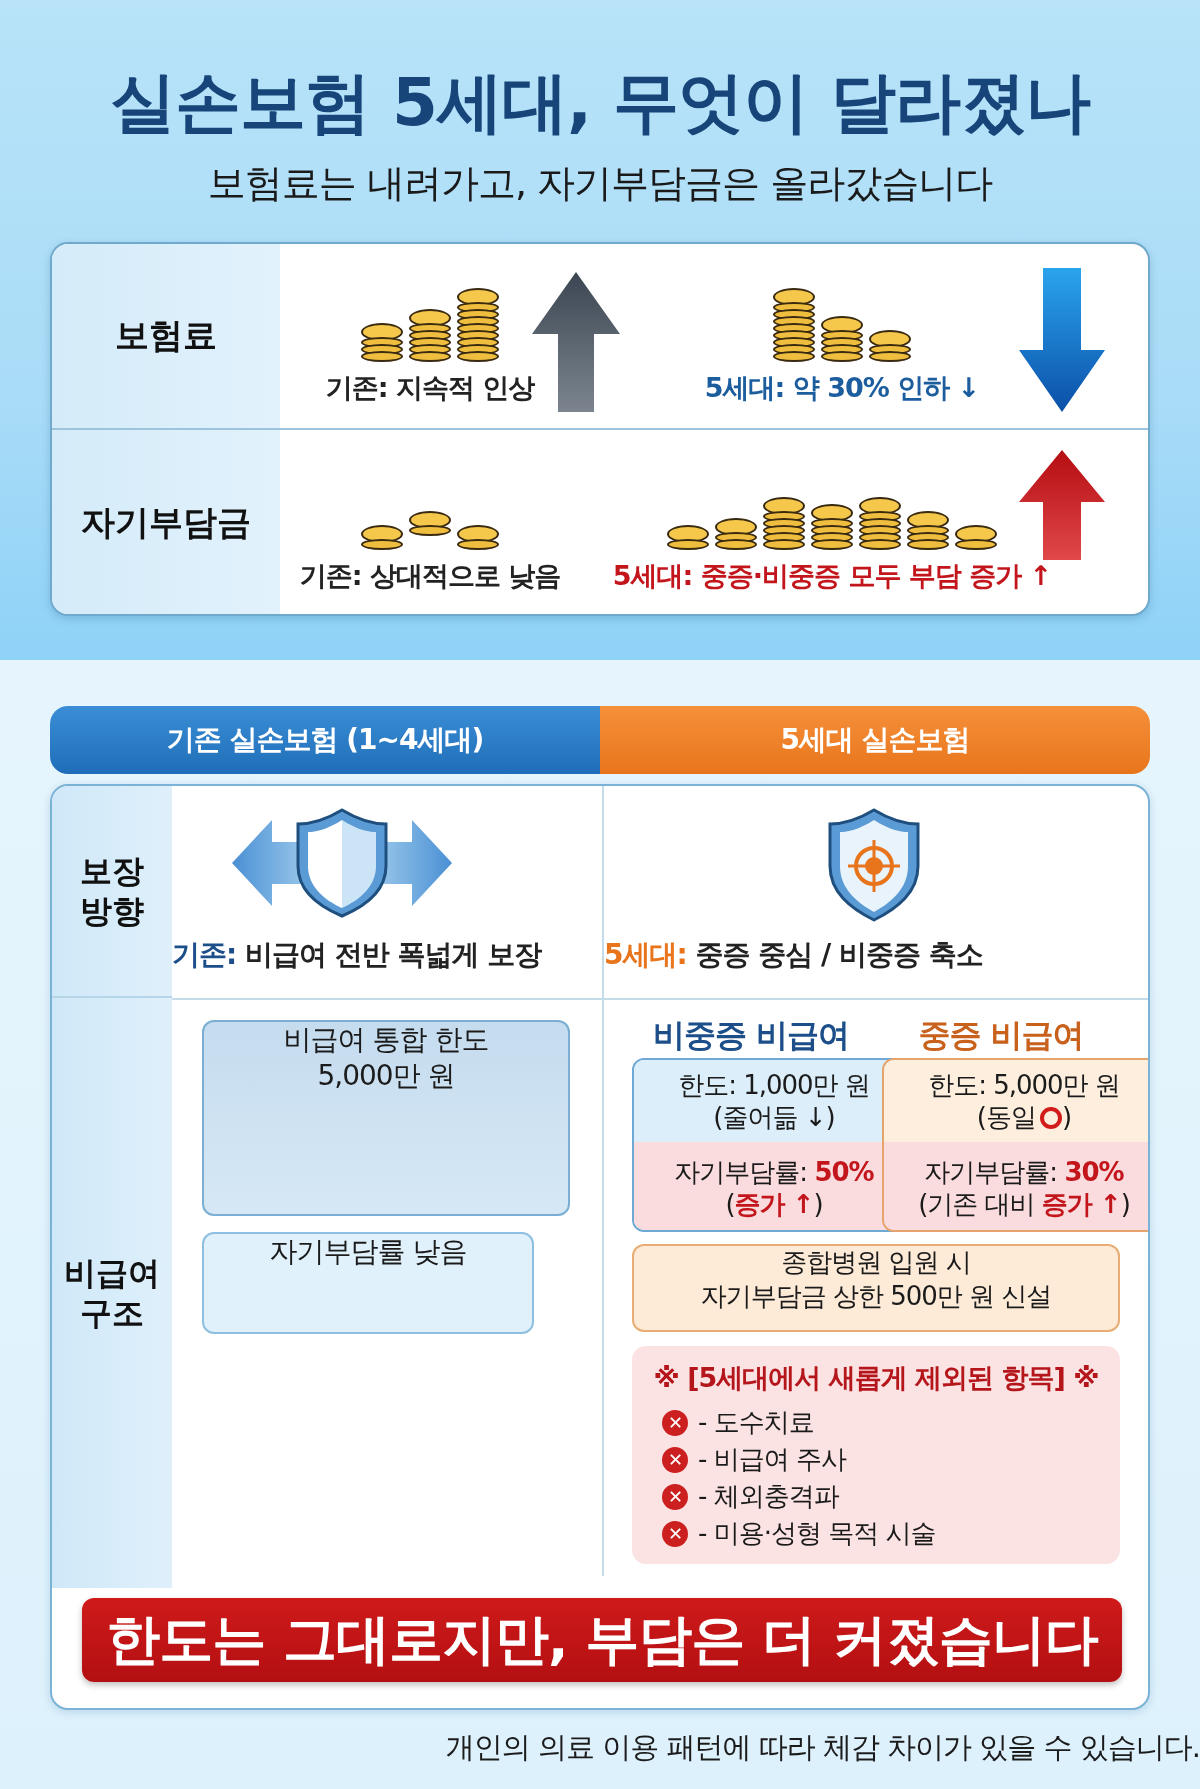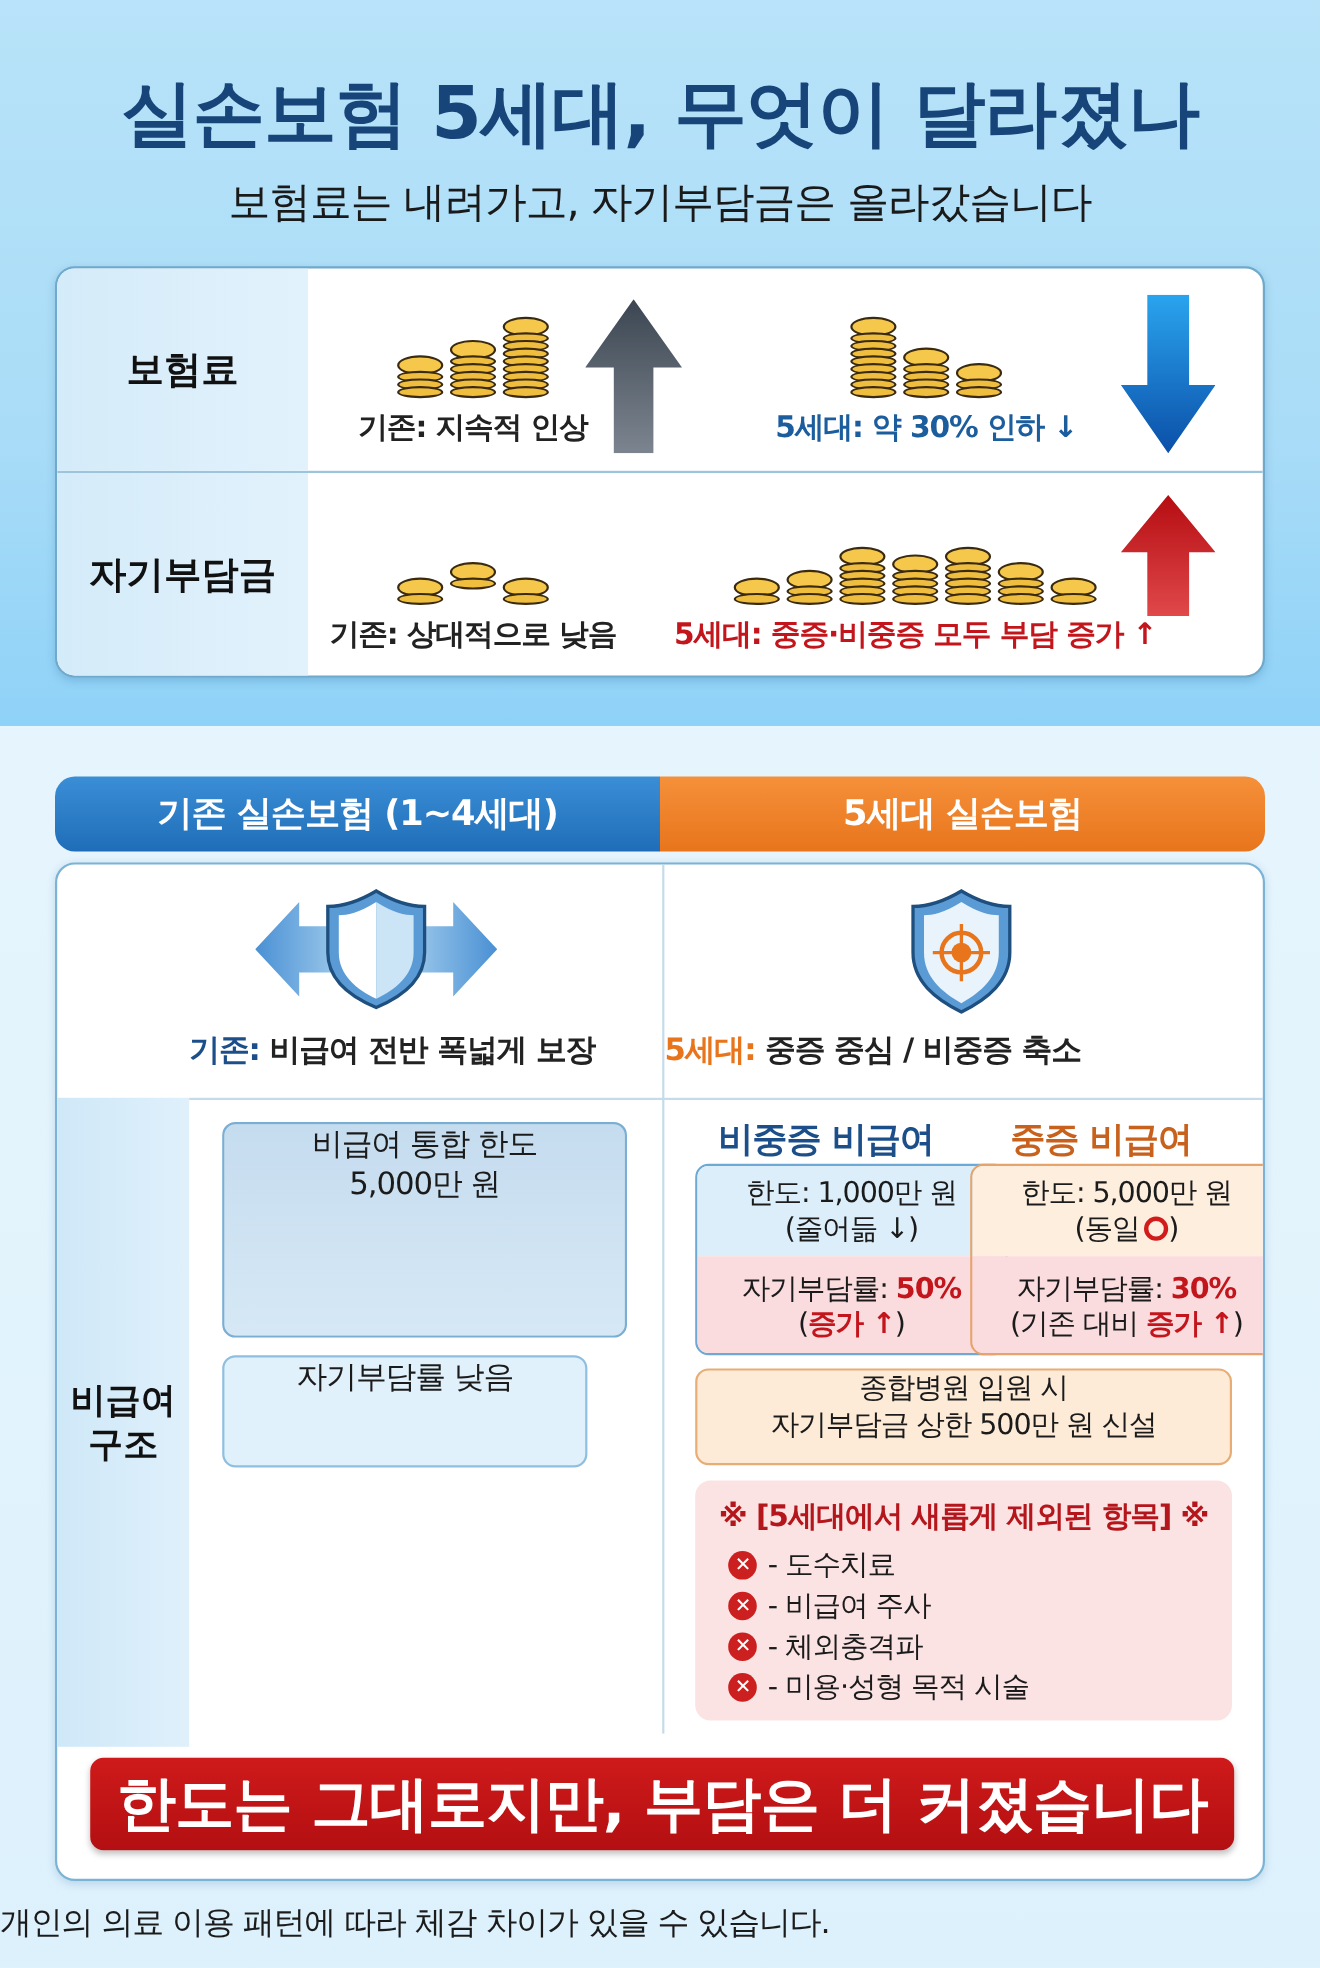--- a/index.html
+++ b/index.html
@@ -17,21 +17,21 @@
 .cmp-cell{position:absolute;top:0;height:100%;display:flex;flex-direction:column;align-items:center;justify-content:flex-end;padding-bottom:22px}
 .cmp-text{font-size:27px;font-weight:bold;letter-spacing:-1px}
 .txt-dark{color:#222}.txt-blue{color:#1c5d9e}.txt-red{color:#c3161c}
 
 .coin-stack{display:inline-flex;flex-direction:column-reverse;margin:0 3px}
 .coin{width:42px;height:11px;background:#f0be3e;border:2px solid #3a2a10;border-radius:50%;margin-top:-4px}
 .coin.top{height:18px;background:#f5c84c}
 .coins{display:flex;align-items:flex-end;margin-bottom:8px}
 .arrow{position:absolute}
 
-.col-head{position:absolute;top:706px;height:68px;display:flex;align-items:center;justify-content:center;font-size:32px;font-weight:bold;color:#fff;letter-spacing:-1px}
+.col-head{position:absolute;top:706px;height:68px;display:flex;align-items:center;justify-content:center;font-size:28px;font-weight:bold;color:#fff;letter-spacing:-1px}
 .col-head.left{left:50px;width:550px;background:linear-gradient(180deg,#3a8ed6,#1f6db8);border-radius:18px 0 0 18px}
 .col-head.right{left:600px;width:550px;background:linear-gradient(180deg,#f5903a,#e8751c);border-radius:0 18px 18px 0}
 
 .main-card{position:absolute;left:50px;top:784px;width:1100px;height:926px;border:2px solid #7ab3d6;border-radius:18px;background:#fff;overflow:hidden;box-shadow:0 2px 8px rgba(40,100,150,.2)}
 .side-label{position:absolute;left:0;width:120px;background:linear-gradient(90deg,#cfe8f8,#dff0fb);display:flex;align-items:center;justify-content:center;text-align:center;font-size:32px;font-weight:bold;color:#111;line-height:1.25}
 .side-label.s1{top:0;height:212px;border-bottom:2px solid #b7d5e8}
 .side-label.s2{top:212px;height:590px}
 .vdiv{position:absolute;left:550px;top:0;width:2px;height:790px;background:#c4dbea}
 .hdiv{position:absolute;left:120px;top:212px;width:980px;height:2px;background:#c4dbea}
 
@@ -52,21 +52,21 @@
 .red{color:#c3161c;font-weight:bold}
 .circle-o{display:inline-block;width:22px;height:22px;border:4px solid #d21b1b;border-radius:50%;vertical-align:-3px;margin-left:4px}
 
 .box.cap{left:580px;top:458px;width:488px;height:88px;background:#fdebd8;border:2px solid #e8ad74;font-size:26px}
 .excl{position:absolute;left:580px;top:560px;width:488px;height:218px;background:#fbe3e4;border-radius:14px;padding:14px 20px}
 .excl-title{font-size:27px;font-weight:bold;color:#b5161b;letter-spacing:-1px;text-align:center;margin-bottom:8px}
 .excl-item{display:flex;align-items:center;font-size:26px;color:#1b1b1b;height:37px;padding-left:10px;letter-spacing:-1px}
 .x-icon{width:26px;height:26px;border-radius:50%;background:#cc1f1f;color:#fff;font-size:18px;font-weight:bold;display:flex;align-items:center;justify-content:center;margin-right:10px;line-height:1}
 
 .banner{position:absolute;left:30px;top:812px;width:1040px;height:84px;background:linear-gradient(180deg,#cf1a1a,#b30f12);border-radius:12px;display:flex;align-items:center;justify-content:center;font-size:54px;font-weight:bold;color:#fff;letter-spacing:-1px;box-shadow:0 3px 6px rgba(0,0,0,.25)}
-.footnote{position:absolute;left:0;top:1728px;width:1200px;text-align:left;font-size:29px;color:#1b1b1b;letter-spacing:-1px}
+.footnote{position:absolute;left:0;top:1728px;width:1200px;text-align:right;font-size:29px;color:#1b1b1b;letter-spacing:-1px}
 </style>
 </head>
 <body>
 
 <div class="top-band"></div>
 <div class="bottom-band"></div>
 
 <h1 class="title">실손보험 5세대, 무엇이 달라졌나</h1>
 <div class="subtitle">보험료는 내려가고, 자기부담금은 올라갔습니다</div>
 
@@ -226,20 +226,23 @@
         </defs>
       <polygon points="43,0 86,52 62,52 62,110 24,110 24,52 0,52" fill="url(#gr)"></polygon>
     </svg>
   </div>
 </div>
 
 <div class="col-head left">기존 실손보험 (1~4세대)</div>
 <div class="col-head right">5세대 실손보험</div>
 
 <div class="main-card">
+  <div class="side-label s1">
+    <div><span>보장</span><br><span>방향</span></div>
+  </div>
   <div class="side-label s2">
     <div><span>비급여</span><br><span>구조</span></div>
   </div>
   <div class="vdiv"></div>
   <div class="hdiv"></div>
 
   <svg style="position:absolute;left:180px;top:22px" width="220" height="110" viewBox="0 0 220 110">
     <defs>
       <linearGradient id="al" x1="0" y1="0" x2="1" y2="0">
           <stop offset="0" stop-color="#4a90d4"></stop>

